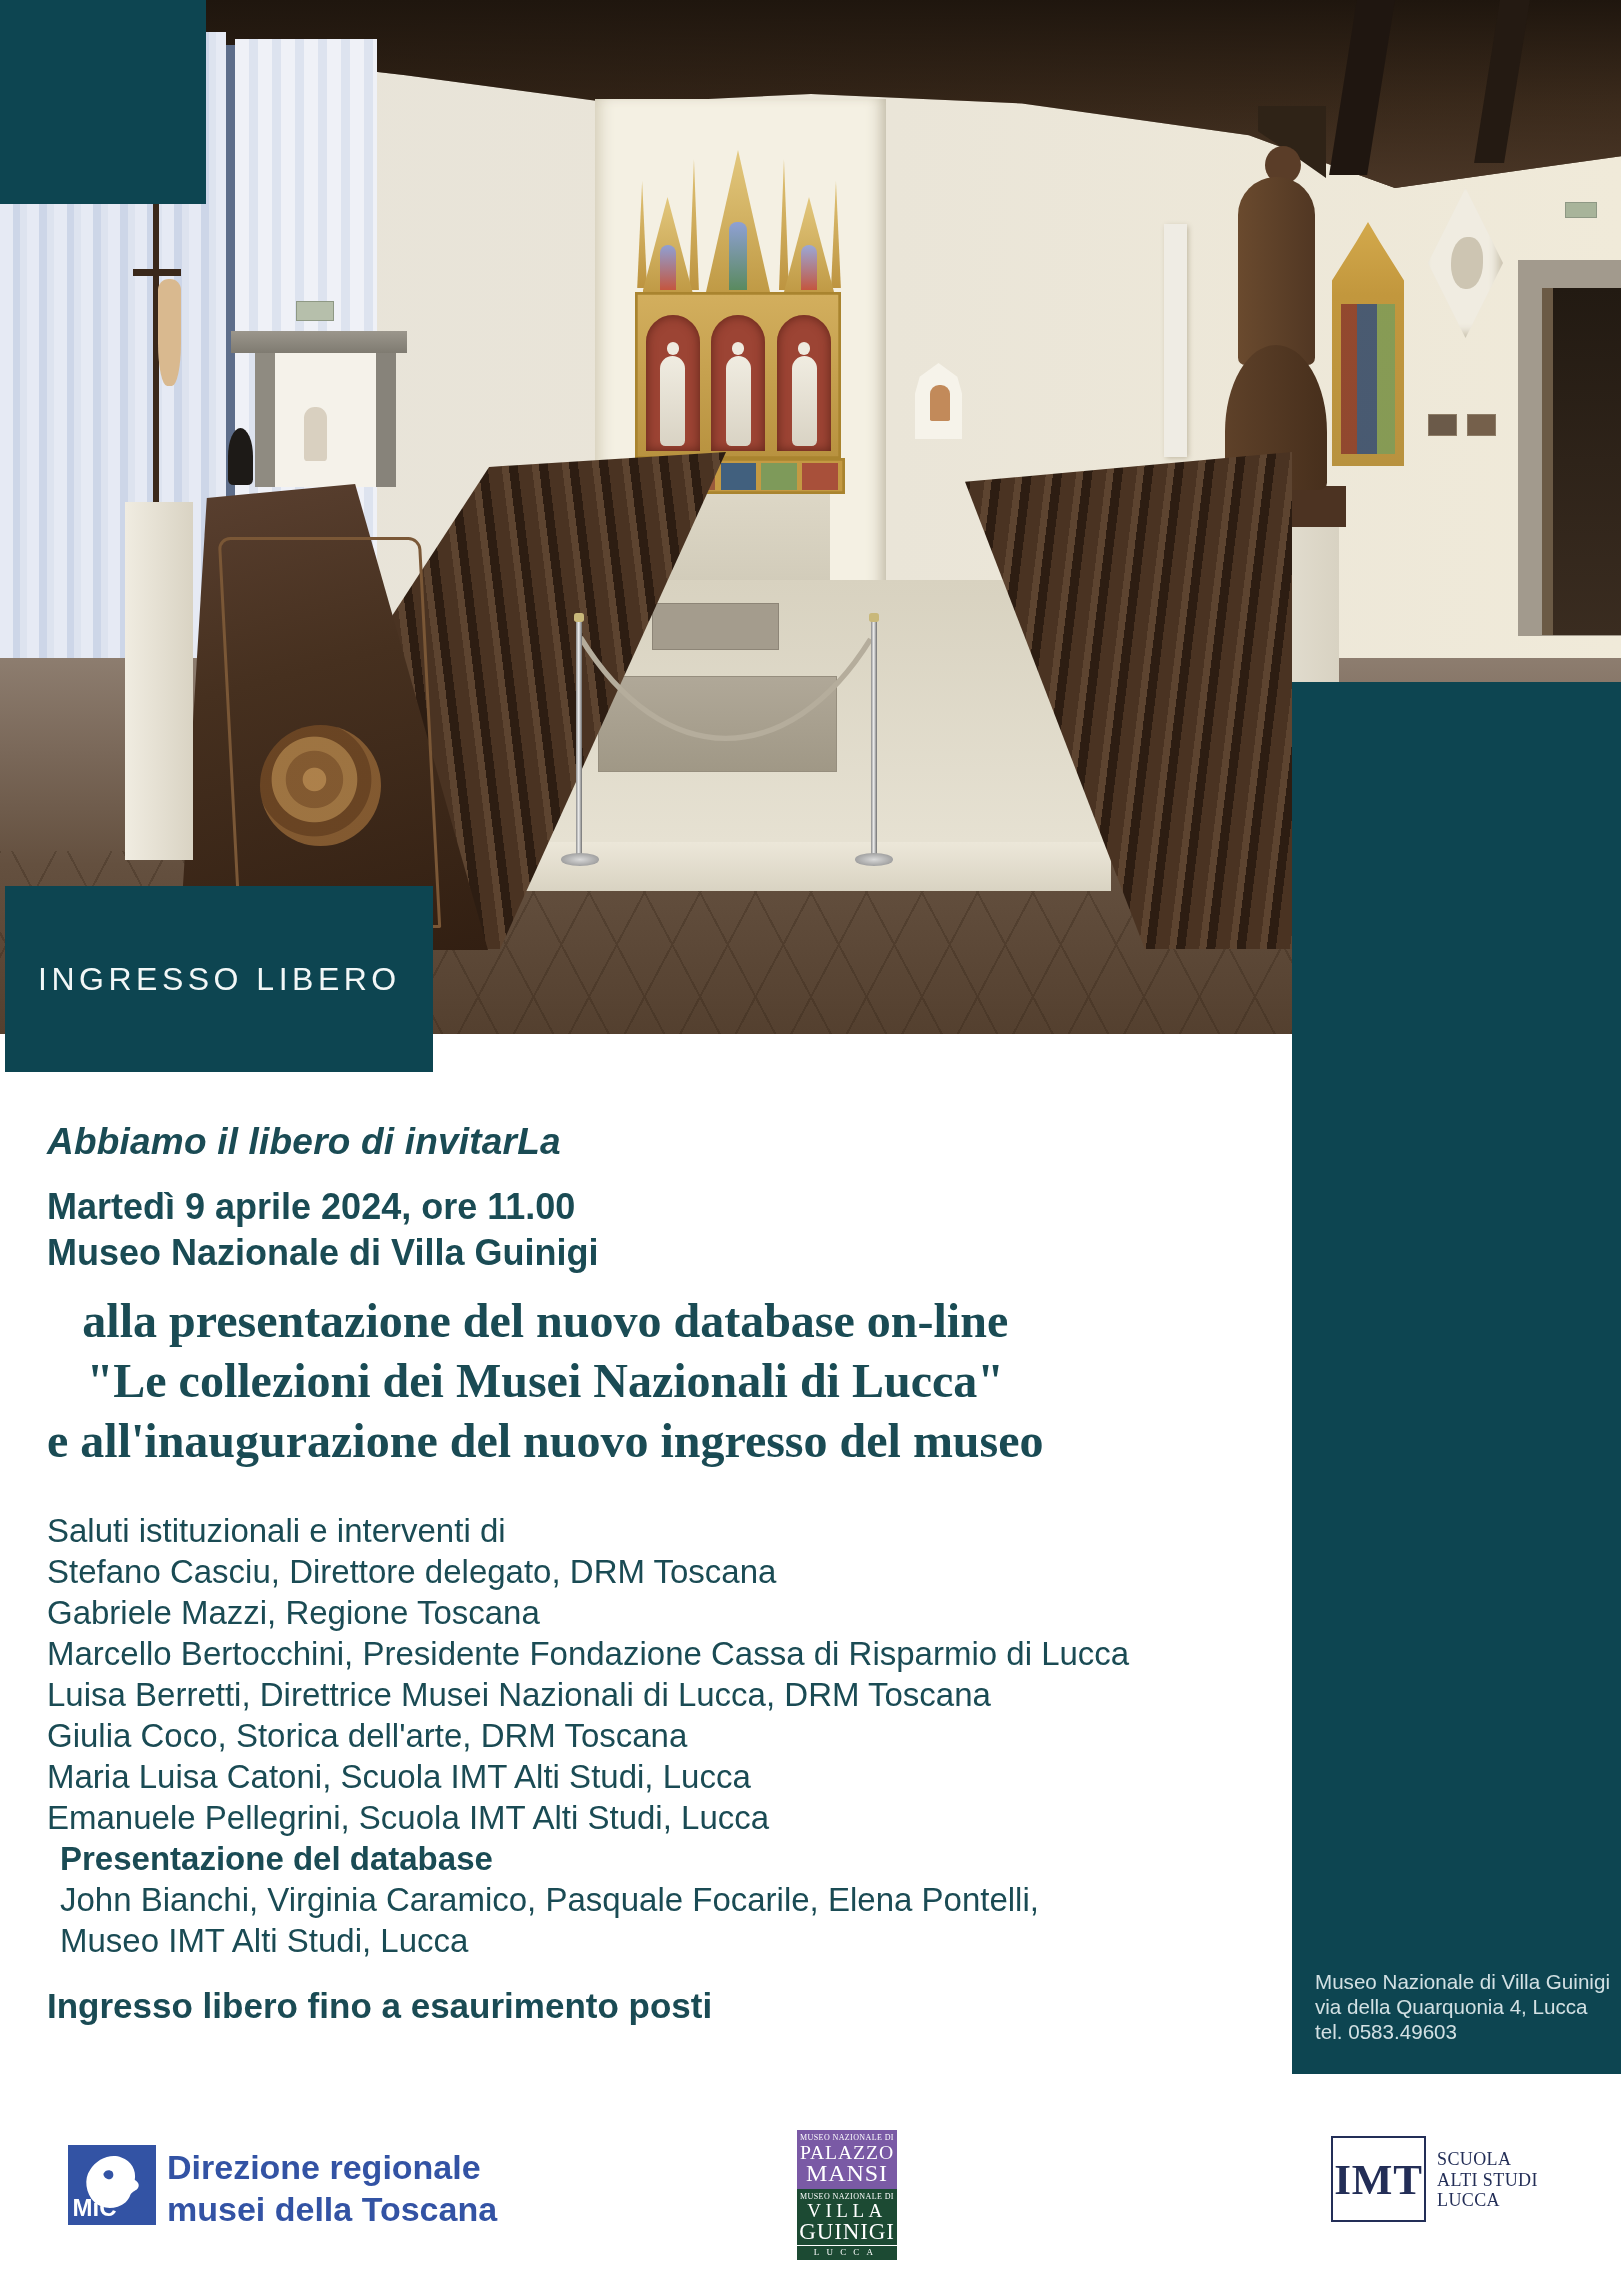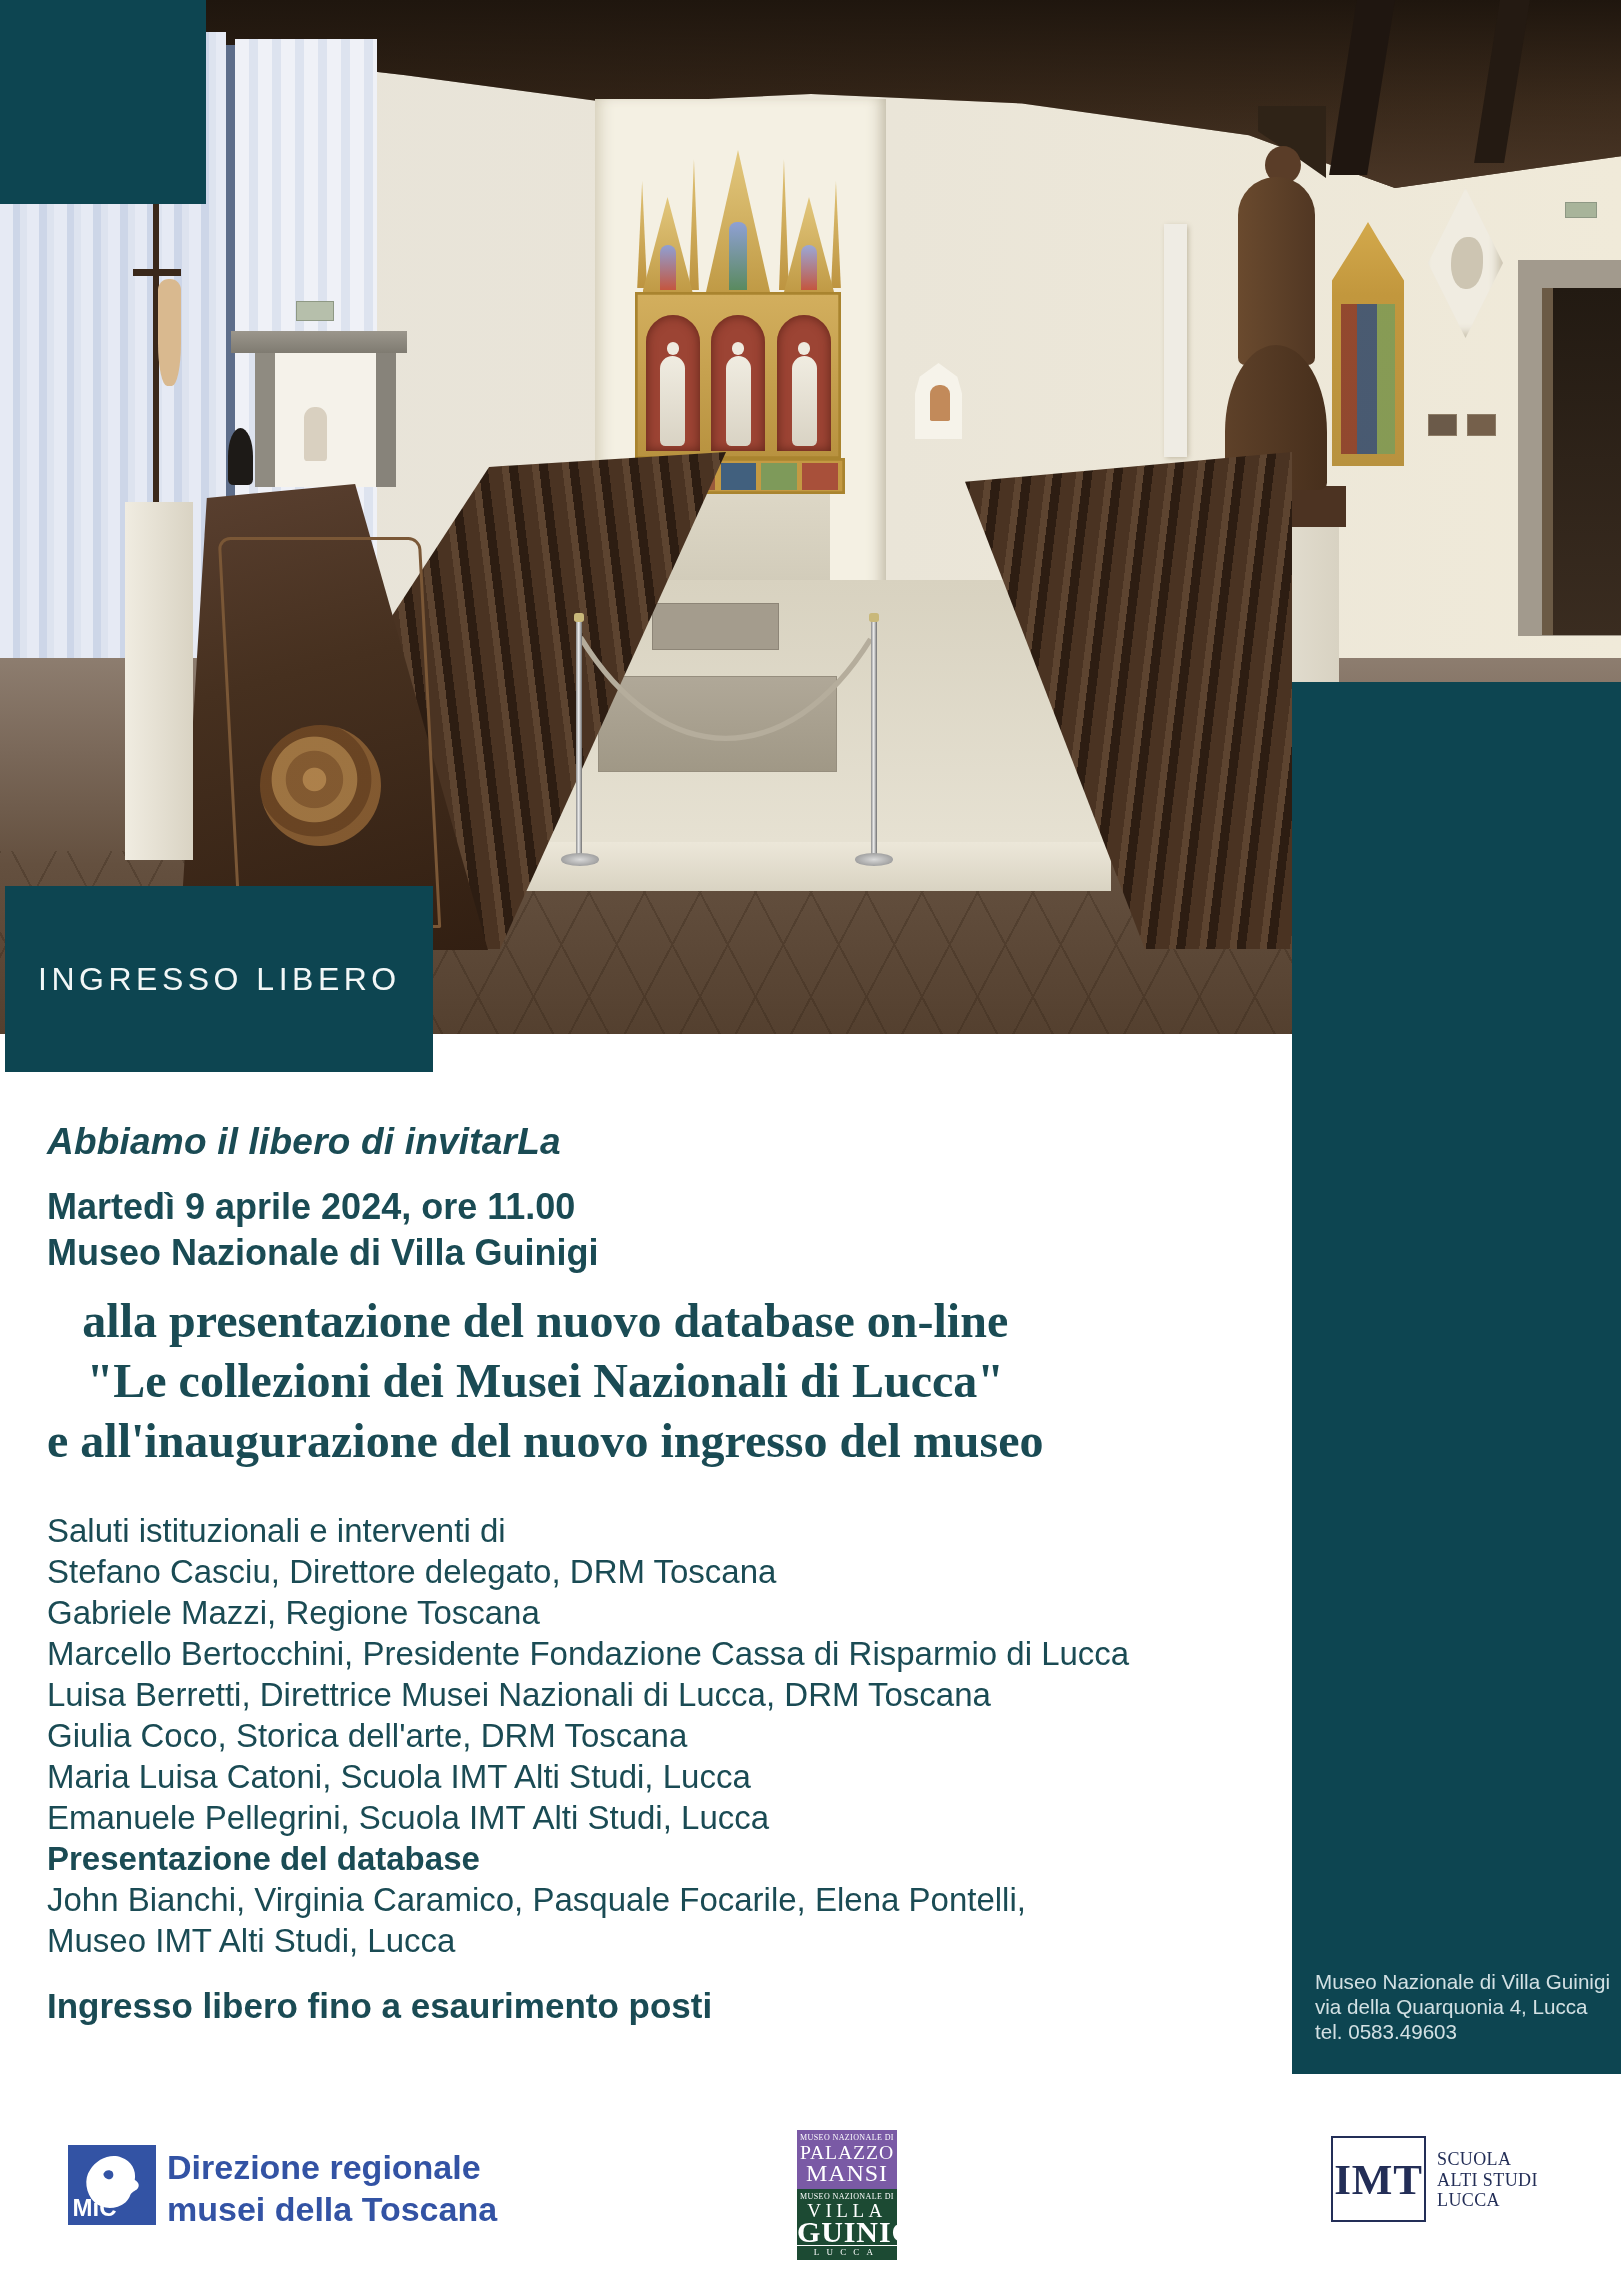--- a/index.html
+++ b/index.html
@@ -130,39 +130,39 @@
   .side-column{left:1292px;top:682px;width:330px;height:1392px;background:var(--teal,#0d4551);}
   .address{left:1315px;top:1969px;width:296px;font-size:20.6px;line-height:25px;color:#d2e0e3;}
 
   
   .intro{left:47px;top:1121px;font-size:37px;font-weight:700;font-style:italic;letter-spacing:0.2px;}
   .when{left:47px;top:1184px;font-size:36px;font-weight:700;line-height:46px;}
   .title{left:47px;top:1291px;font-family:"Liberation Serif",serif;font-weight:700;
          font-size:48px;line-height:60px;color:var(--text,#1a4b54);text-align:center;}
   .saluti{left:47px;top:1510px;font-size:33px;line-height:41px;}
   .saluti .hdr{font-weight:400;}
-  .presento{left:47px;top:1838px;font-size:33px;line-height:41px;}
+  .presento{left:60px;top:1838px;font-size:33px;line-height:41px;}
   .presento .hdr{font-weight:700;}
   .free-entry{left:47px;top:1986px;font-size:35px;font-weight:700;}
 
   
   .mic-box{left:68px;top:2145px;width:88px;height:80px;background:var(--mic_blue,#3353a4);}
   .mic-box svg{position:absolute;left:5.4px;top:1.8px;}
   .mic-acronym{position:absolute;left:4.5px;bottom:2.7px;color:#ffffff;font-weight:700;font-size:24px;}
   .mic-text{left:167px;top:2146px;font-size:34px;line-height:42px;font-weight:700;color:var(--mic_blue,#3353a4);}
   .musei-logo{left:797px;top:2130px;width:100px;height:111px;font-family:"Liberation Serif",serif;color:#fff;text-align:center;}
   .musei-logo>div{position:static;}
   .mansi{background:var(--mansi_purple,#7a5aa5);padding:2.7px 0 3.6px;}
   .guinigi{background:var(--guinigi_green,#1c4a33);padding:2.7px 0 1.8px;}
   .lucca-strip{background:var(--guinigi_green,#1c4a33);border-top:1.8px solid #ffffff;padding:0.9px 0 1.8px;}
   .tiny-caps{font-size:8px;letter-spacing:0.4px;line-height:9.9px;}
   .palazzo{font-size:19.7px;line-height:19.7px;letter-spacing:0.9px;}
   .mansi-word{font-size:24px;line-height:23px;letter-spacing:0.9px;}
   .villa{font-size:19px;line-height:19.7px;letter-spacing:4.5px;}
-  .guinigi-word{font-size:30px;line-height:22.4px;letter-spacing:0.9px;font-weight:bold;}
+  .guinigi-word{font-size:23px;line-height:22.4px;letter-spacing:0.9px;}
   .lucca-word{font-size:9px;letter-spacing:7.2px;line-height:10.7px;}
   .imt-square{left:1331px;top:2136px;width:95px;height:86px;border:2.7px solid var(--imt_navy,#232e57);
       box-sizing:border-box;display:flex;align-items:center;justify-content:center;}
   .imt-acronym{font-family:"Liberation Serif",serif;font-size:43px;font-weight:700;color:var(--imt_navy,#232e57);letter-spacing:0.9px;}
   .imt-text{left:1437px;top:2149px;font-family:"Liberation Serif",serif;font-size:18px;line-height:20.6px;
       color:var(--imt_navy,#232e57);letter-spacing:0.4px;}
 </style>
 </head>
 <body>
 

